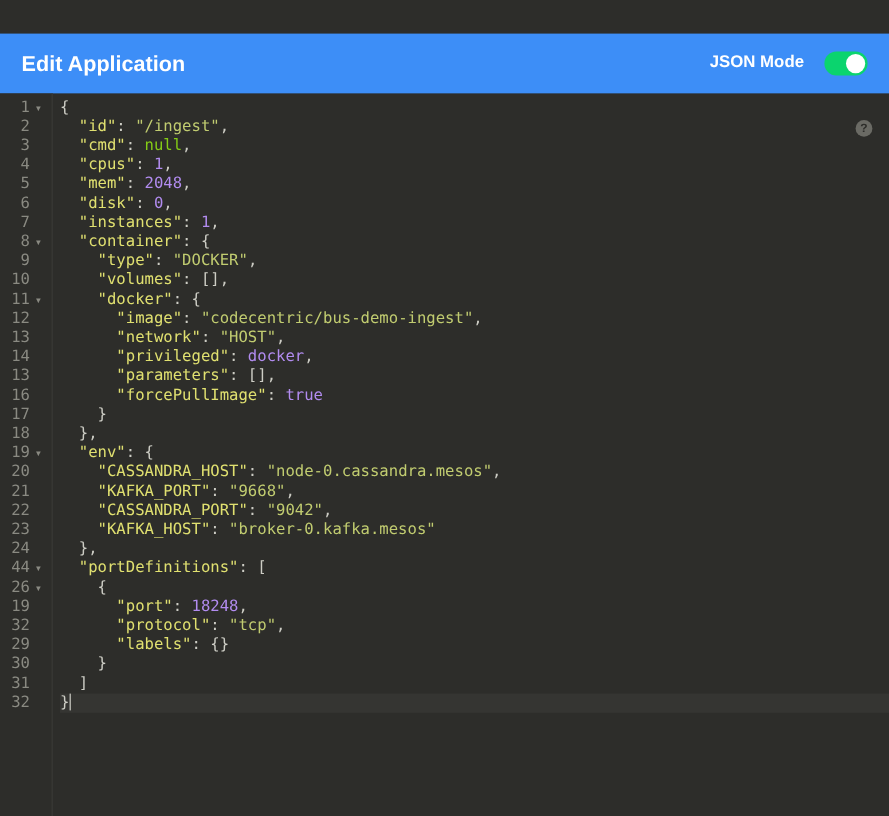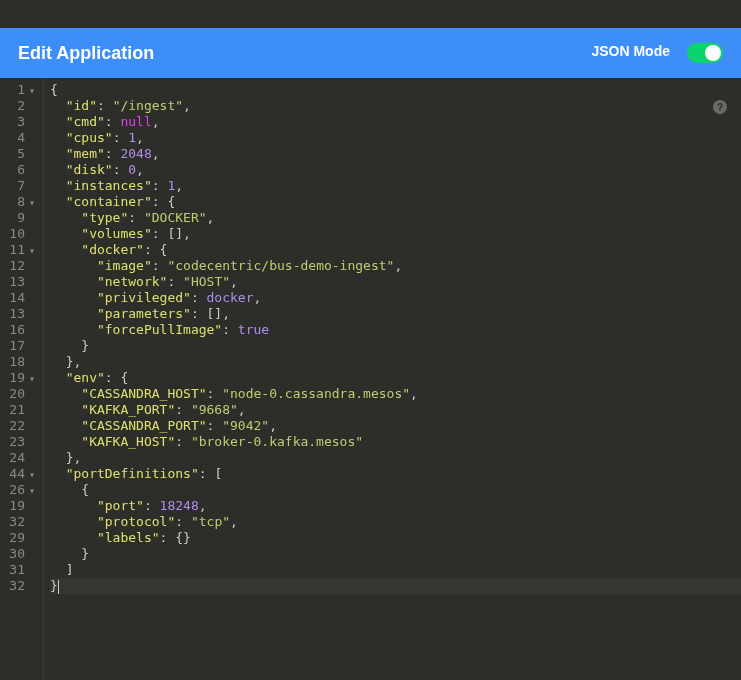--- a/index.html
+++ b/index.html
@@ -93,21 +93,21 @@
       position: relative;
     }
     .active-line {
       background: rgba(255,255,255,0.04);
     }
     .p { color: #cdcdc5; }
     .k { color: #e0e070; }
     .s { color: #c1cc70; }
     .n { color: #b28cf0; }
     .b { color: #b28cf0; }
-    .nl { color: #d946ef; }
+    .nl { color: #84cc16; }
     .br { color: #cdcdc5; }
     .help-icon {
       position: absolute;
       top: 22px;
       right: 14px;
       width: 14px;
       height: 14px;
       border-radius: 50%;
       background: #6a6a64;
       color: #2d2d2a;

